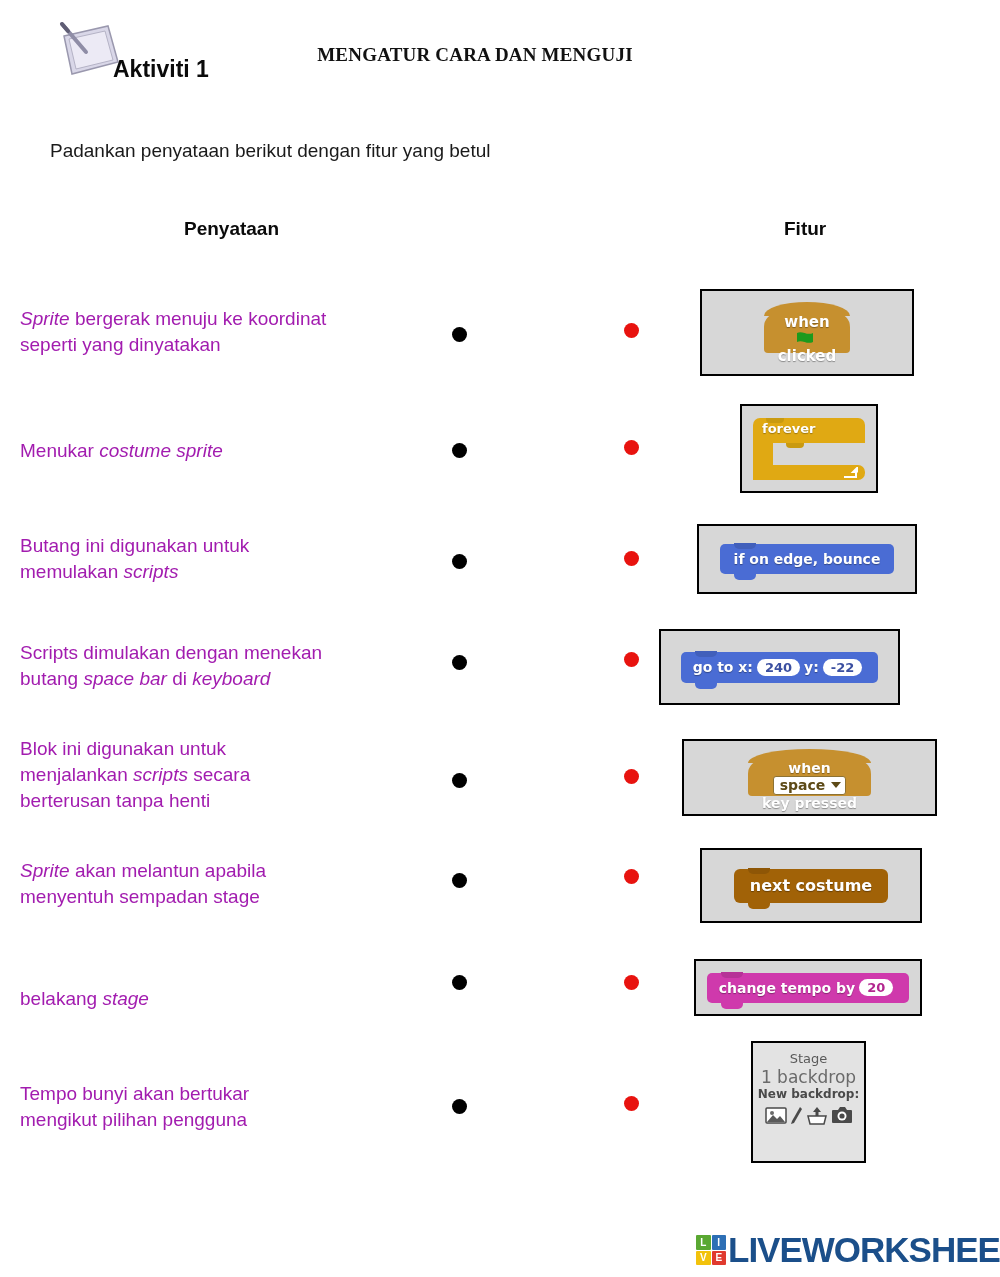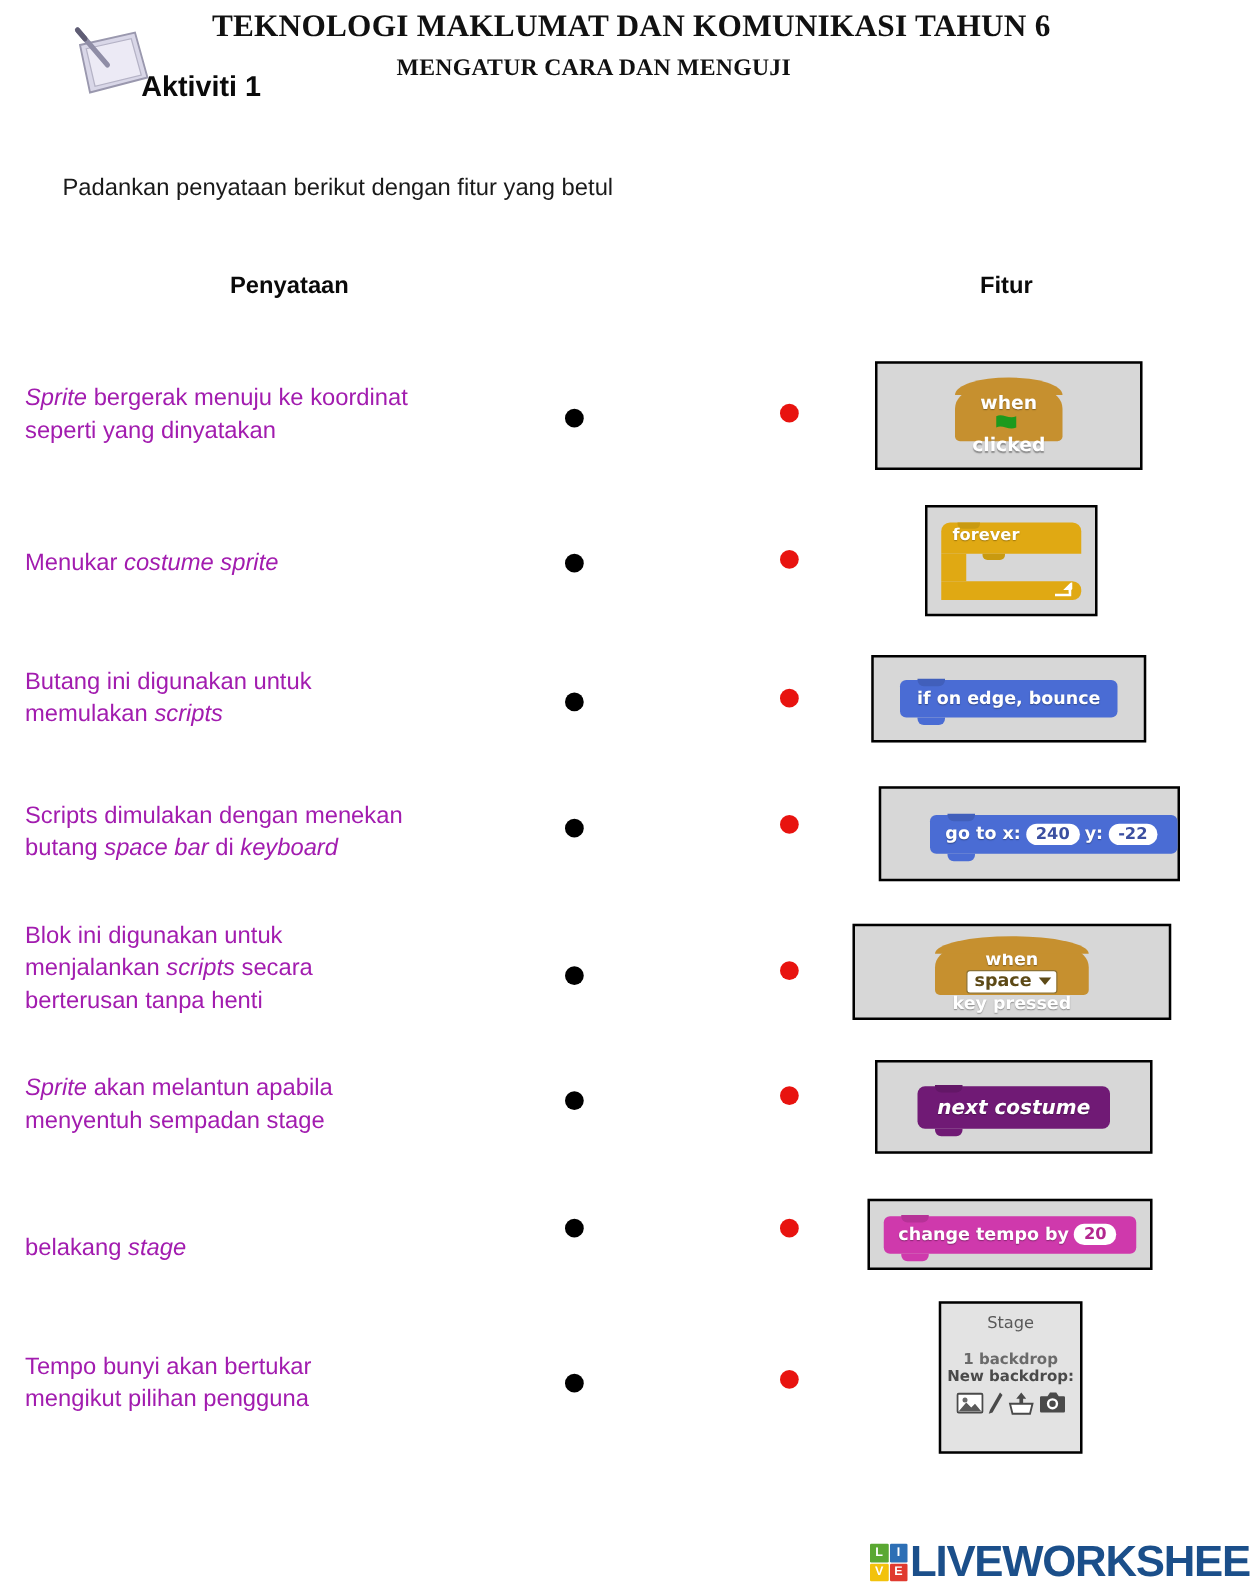--- a/index.html
+++ b/index.html
@@ -152,21 +152,21 @@
     position: absolute;
     left: 14px;
     bottom: -6px;
     width: 22px;
     height: 6px;
     background: inherit;
     border-radius: 0 0 5px 5px;
   }
 
   .sb-motion { background: #4a6cd4; }
-  .sb-looks  { background: #701a75; font-style: italic; }
+  .sb-looks  { background: #a16207; }
   .sb-sound  { background: #cf39ac; }
   .sb-events { background: #c6902f; }
 
   .oval {
     display: inline-block;
     background: #ffffff;
     color: #3b4fa0;
     border-radius: 10px;
     padding: 1px 8px;
     font-size: 13px;
@@ -283,24 +283,23 @@
     text-align: center;
     font-family: "DejaVu Sans", sans-serif;
     color: #555555;
   }
   .stage-title {
     margin-top: 8px;
     font-size: 13px;
     color: #5a5a5a;
   }
   .stage-sub {
-    margin-top: 14px;
-    font-size: 12px;
+    margin-top: 1px;
+    font-size: 17px;
     color: #6a6a6a;
-    font-weight: bold;
   }
   .stage-newlabel {
     font-size: 12px;
     color: #4a4a4a;
     font-weight: bold;
   }
   .stage-icons {
     margin-top: 5px;
     display: flex;
     align-items: center;
@@ -351,21 +350,20 @@
 
   <div class="tablet-icon">
     <svg width="72" height="62" viewBox="0 0 72 62">
       <polygon points="12,18 56,8 66,44 20,56" fill="#d9d7e8" stroke="#9a98ae" stroke-width="1.5"></polygon>
       <polygon points="17,21 53,13 61,42 24,51" fill="#eceaf5" stroke="#b5b3c6" stroke-width="1"></polygon>
       <line x1="10" y1="6" x2="34" y2="34" stroke="#8f8da6" stroke-width="4" stroke-linecap="round"></line>
       <line x1="10" y1="6" x2="16" y2="13" stroke="#5f5d74" stroke-width="4" stroke-linecap="round"></line>
     </svg>
   </div>
 
-  <div class="title-main">TEKNOLOGI MAKLUMAT DAN KOMUNIKASI TAHUN 6</div>
   <div class="title-sub">MENGATUR CARA DAN MENGUJI</div>
   <div class="activity-label">Aktiviti 1</div>
 </div>
 
 <div class="instruction">Padankan penyataan berikut dengan fitur yang betul</div>
 
 <div class="col-head left">Penyataan</div>
 <div class="col-head right">Fitur</div>
 
 <div class="row" style="top:0">
@@ -431,21 +429,21 @@
 </div>
 
 <div class="row" style="top:0">
   <div class="stmt" style="top:640px">
     <span>Scripts dimulakan dengan menekan</span><br>
     <span>butang </span><i>space bar</i><span> di </span><i>keyboard</i>
   </div>
   <div class="dot black" style="top:655px"></div>
   <div class="dot red" style="top:652px"></div>
 
-  <div class="card" style="left:703px; top:629px; width:241px; height:76px;justify-content:flex-end;">
+  <div class="card" style="left:659px; top:629px; width:241px; height:76px;">
     <div class="sb stack sb-motion" style="height:31px; padding:0 12px; border-radius:5px; font-size:14px;">
       <span>go to x:</span>
       <span class="oval">240</span>
       <span>y:</span>
       <span class="oval">-22</span>
     </div>
   </div>
 </div>
 
 <div class="row" style="top:0">

